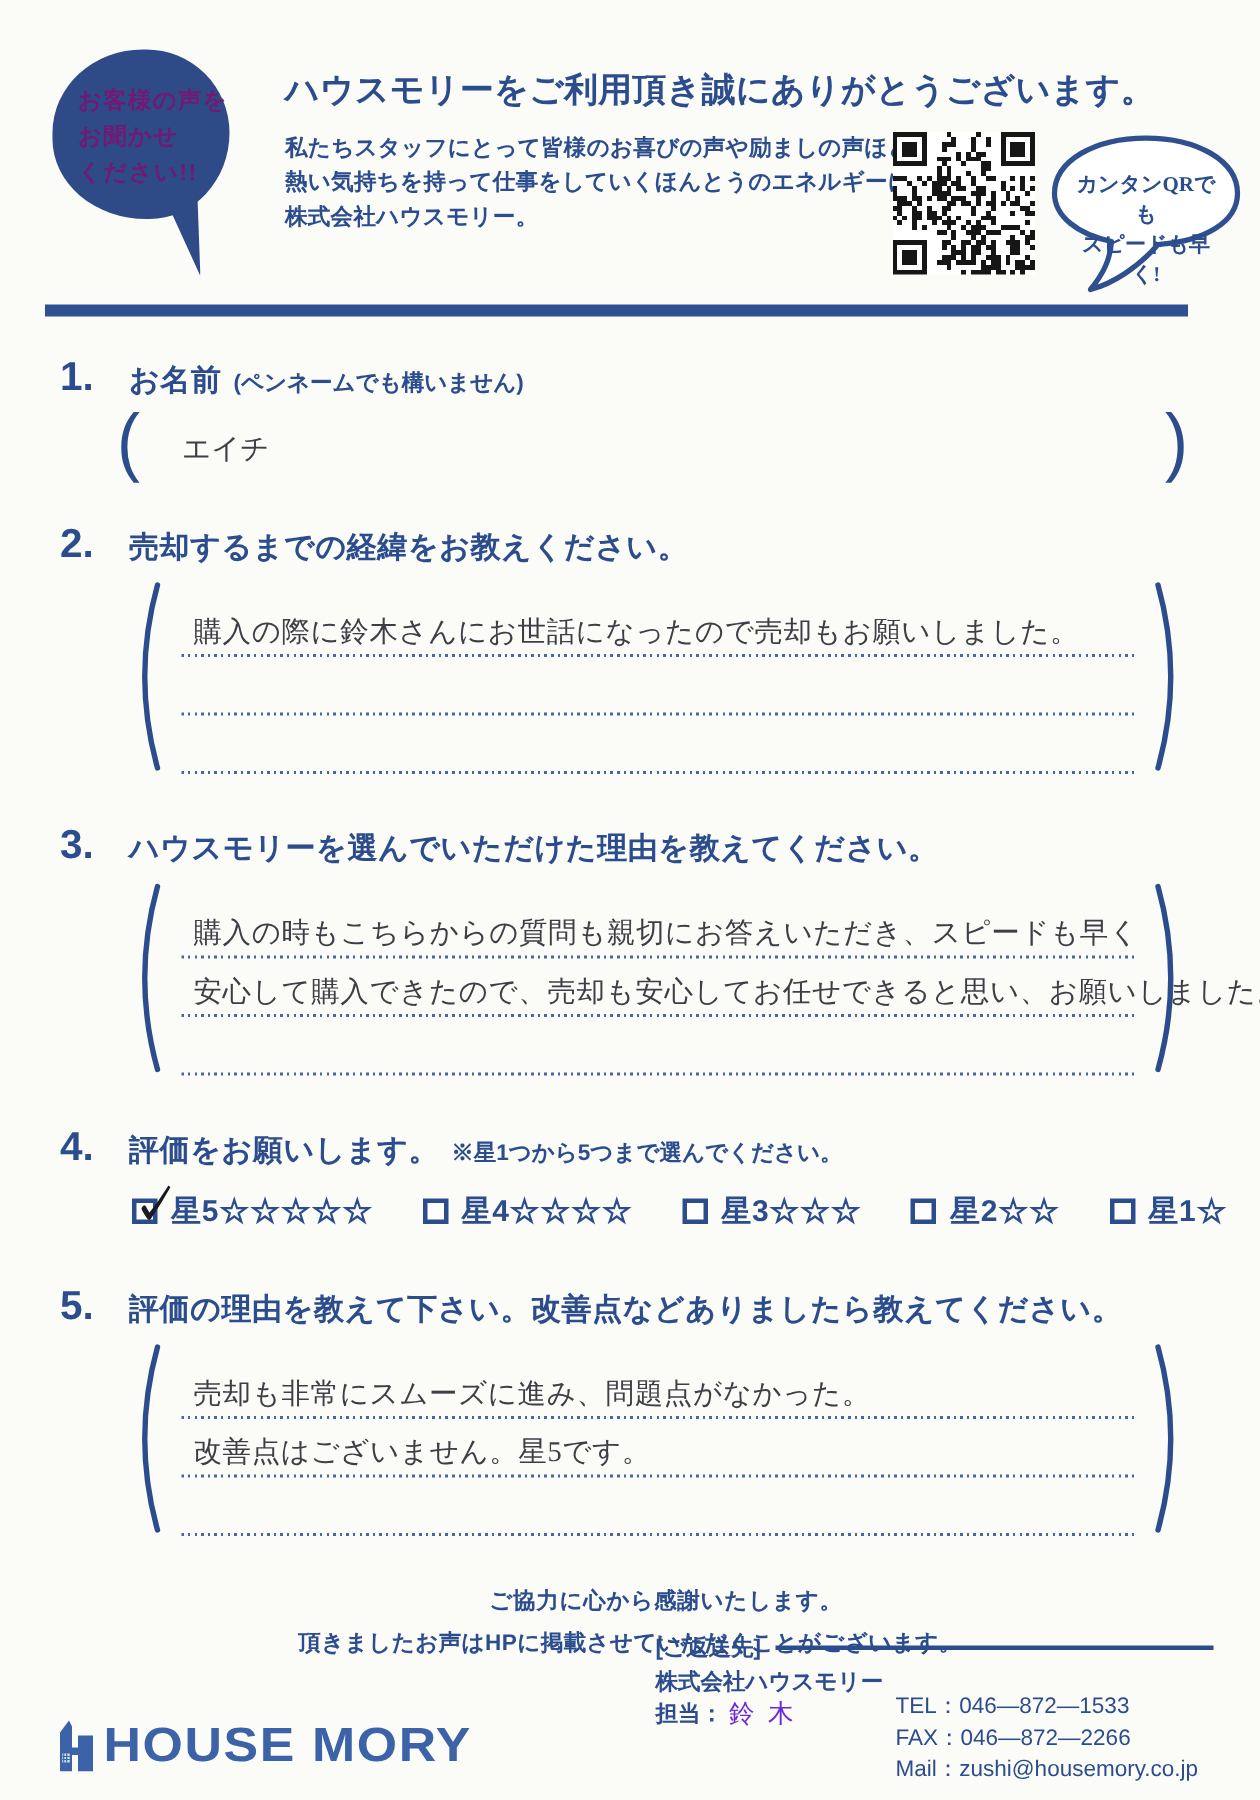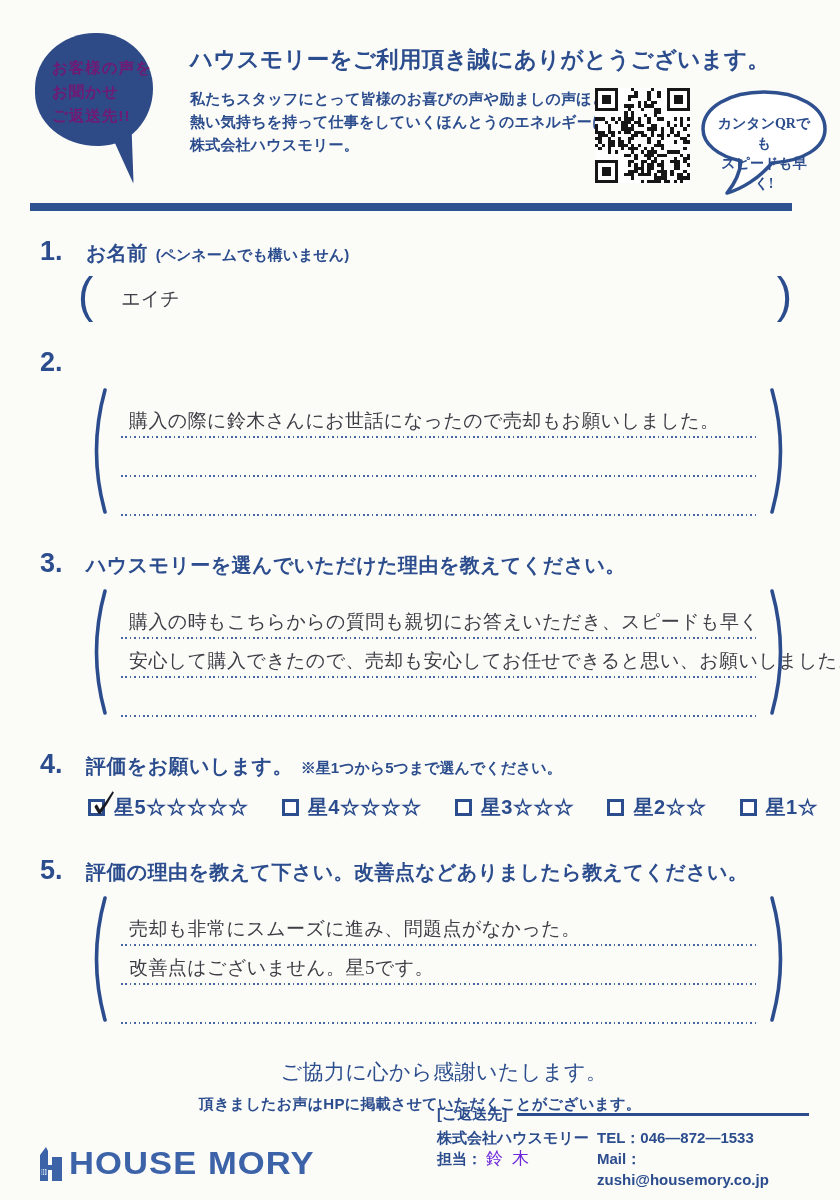--- a/index.html
+++ b/index.html
@@ -47,47 +47,47 @@
     background:repeating-linear-gradient(90deg,var(--dot) 0 1.6px,transparent 1.6px 4.4px);}
   .ans-text{position:absolute;left:8px;bottom:4px;font-family:"Liberation Serif",serif;font-size:19px;color:var(--ink);letter-spacing:.4px;white-space:nowrap;}
 
   .opts{display:flex;align-items:center;gap:33px;margin:14px 0 0 88px;}
   .opt{display:flex;align-items:center;cursor:pointer;}
   .cbox{position:relative;width:17px;height:17px;border:3.5px solid var(--blue);background:#fff;flex:none;}
   .check{position:absolute;left:-3px;top:-14px;font-size:30px;font-weight:700;color:#1a1a22;transform:rotate(-6deg);}
   .opt-label{margin-left:9px;font-size:20px;font-weight:800;letter-spacing:.5px;}
 
   .thanks{text-align:center;margin-top:34px;}
-  .thanks-title{font-size:21px;font-weight:400;letter-spacing:.5px;padding-left:48px;}
+  .thanks-title{font-size:15px;font-weight:700;letter-spacing:.5px;padding-left:48px;}
   .thanks-sub{font-size:15px;font-weight:700;margin-top:9px;letter-spacing:.3px;}
 
   
   .logo{position:absolute;left:38px;bottom:18px;display:flex;color:var(--logo);}
   .logo-icon{width:26px;height:36px;margin-right:5px;}
   .logo-text{font-size:32px;font-weight:800;letter-spacing:1px;transform:scaleX(1.08);transform-origin:left bottom;}
   .return-block{position:absolute;left:437px;bottom:10px;width:372px;}
   .return-head{display:flex;align-items:center;font-size:15px;font-weight:800;}
   .return-line{flex:1;height:2.5px;background:var(--blue);margin-left:10px;}
   .return-cols{display:flex;margin-top:3px;}
   .col-l{width:160px;font-size:15px;font-weight:800;line-height:21px;flex:none;}
   .staff-row{display:flex;align-items:flex-start;}
   .staff-name{font-family:"Liberation Serif",serif;color:#6d28d9;font-size:17px;font-weight:400;letter-spacing:9px;margin-left:4px;}
-  .col-r{font-size:15px;font-weight:700;line-height:21px;}
+  .col-r{font-size:15px;font-weight:400;line-height:21px;margin-top:16px;}
 </style>
 </head>
 <body>
 
 <div class="page">
 
   <div class="bubble"></div>
   <div class="bubble-tail"></div>
   <div class="bubble-text">
     <div>お客様の声を</div>
     <div>お聞かせ</div>
-    <div>ご返送先!!</div>
+    <div>ください!!</div>
   </div>
 
   <div class="h-title">ハウスモリーをご利用頂き誠にありがとうございます。</div>
   <div class="h-body">
     <div>私たちスタッフにとって皆様のお喜びの声や励ましの声ほど</div>
     <div>熱い気持ちを持って仕事をしていくほんとうのエネルギーに</div>
     <div>株式会社ハウスモリー。</div>
   </div>
 
   <div class="qr">
@@ -132,20 +132,21 @@
       <span class="q-note">(ペンネームでも構いません)</span>
     </div>
     <div class="name-row">
       <span class="sparen">(</span>
       <span class="name-answer">エイチ</span>
       <span class="sparen">)</span>
     </div>
 
     <div class="q-head" style="margin-top:30px;">
       <span class="q-num">2.</span>
+      <span class="q-label">売却するまでの経緯をお教えください。</span>
     </div>
     <div class="abox">
       <svg class="bparen" viewBox="0 0 24 130" preserveAspectRatio="none">
         <path d="M20 4 Q3 65 20 126" fill="none" stroke="#2c4d8d" stroke-width="3.6" stroke-linecap="round"></path>
       </svg>
       <div class="alines">
         <div class="ans-line">
             <span class="ans-text">購入の際に鈴木さんにお世話になったので売却もお願いしました。</span>
           </div>
         <div class="ans-line">
@@ -263,18 +264,19 @@
     <div class="return-cols">
       <div class="col-l">
         <div>株式会社ハウスモリー</div>
         <div class="staff-row">
           <span>担当：</span>
           <span class="staff-name">鈴木</span>
         </div>
       </div>
       <div class="col-r">
         <div>TEL：046—872—1533</div>
+        <div>FAX：046—872—2266</div>
         <div>Mail：zushi@housemory.co.jp</div>
       </div>
     </div>
   </div>
 
 </div>
 
 </body></html>

